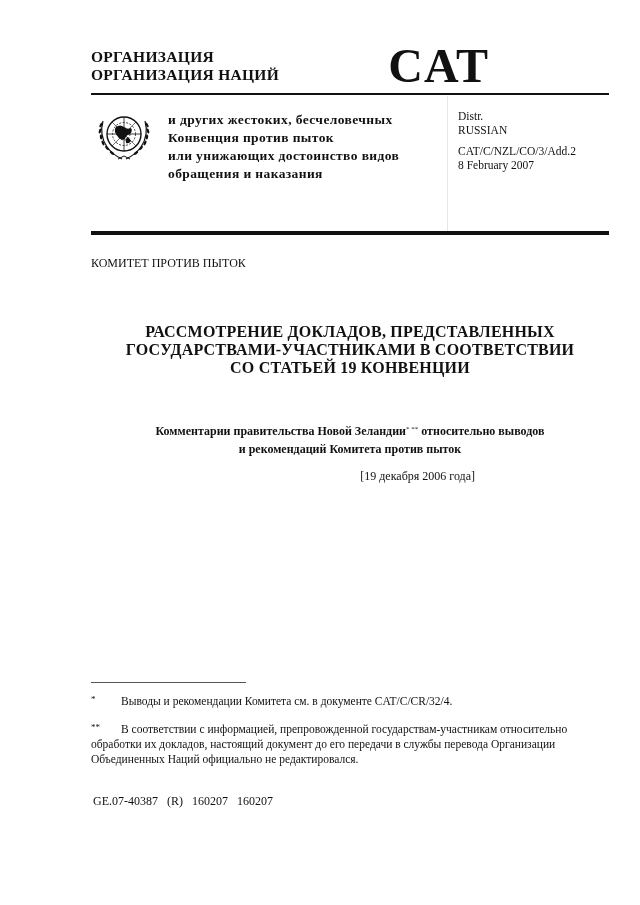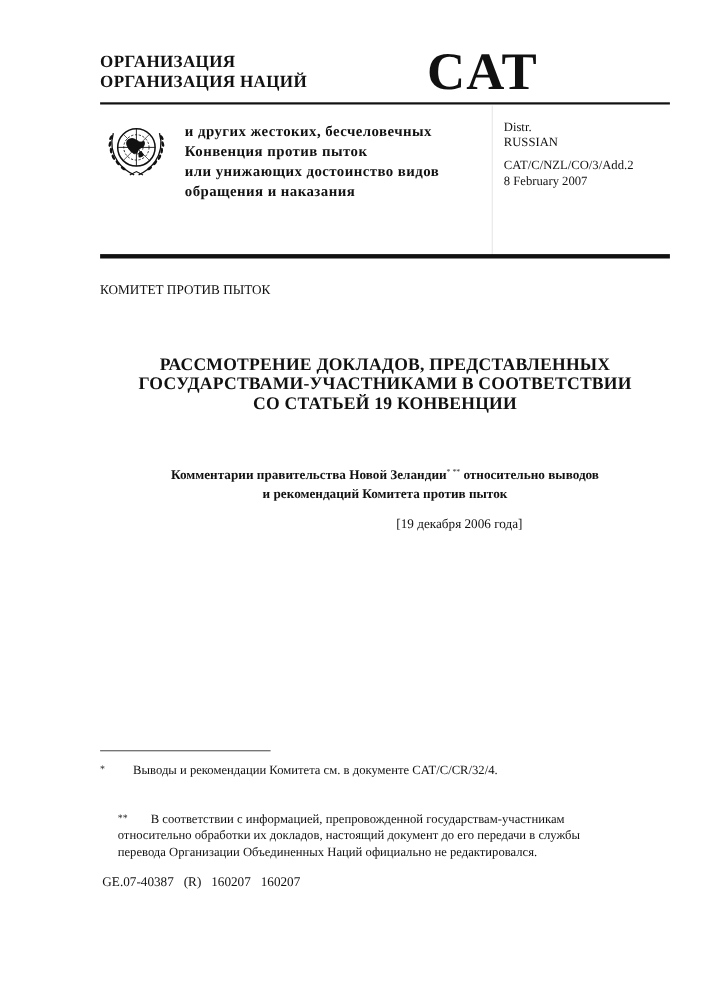--- a/index.html
+++ b/index.html
@@ -136,21 +136,21 @@
       vertical-align: top;
       position: relative;
       top: -2px;
     }
     .footnote2 {
       left: 91px; top: 722px;
       width: 480px;
       font-size: 11.5px;
       line-height: 15px;
     }
-    .footnote2 p { margin: 16px; }
+    .footnote2 p { margin: 0; }
     .footnote2 .mark { width: 30px; }
 
     .job-number {
       left: 93px; top: 794px;
       font-family: "Liberation Serif", serif;
       font-size: 12px;
       line-height: 14px;
       white-space: pre;
     }
   </style>

